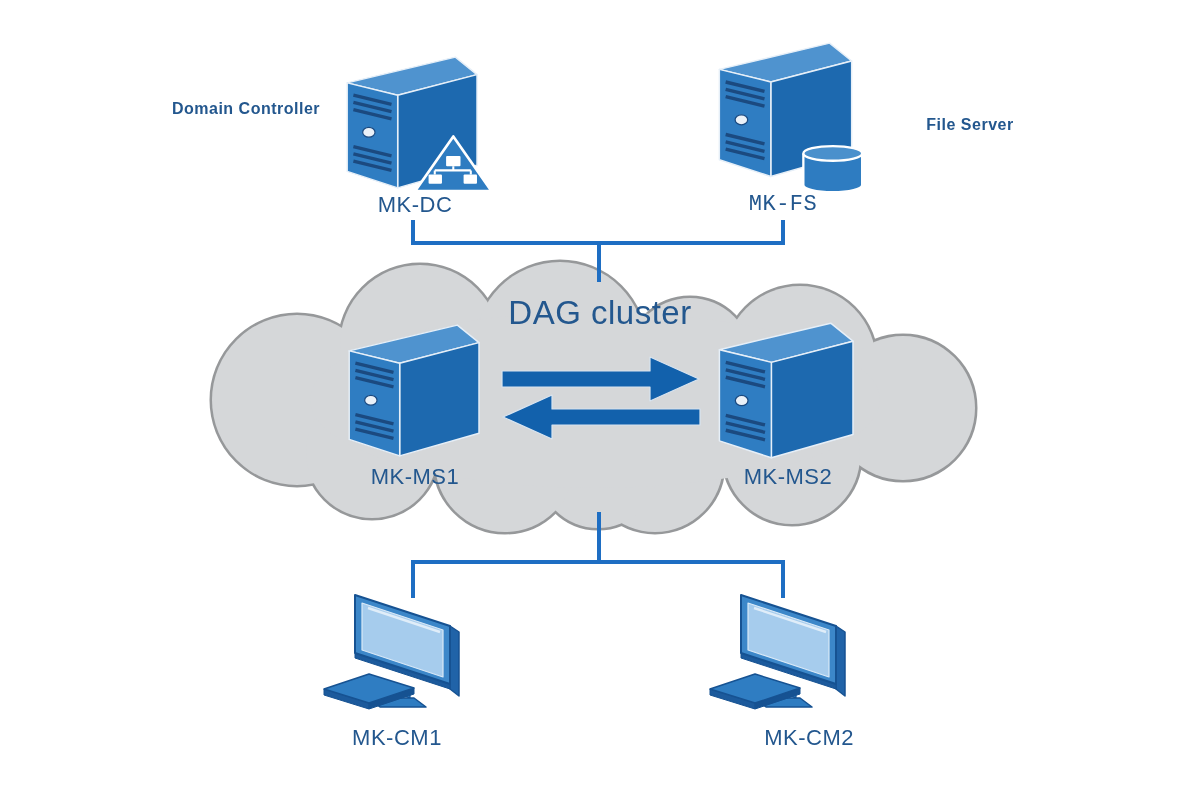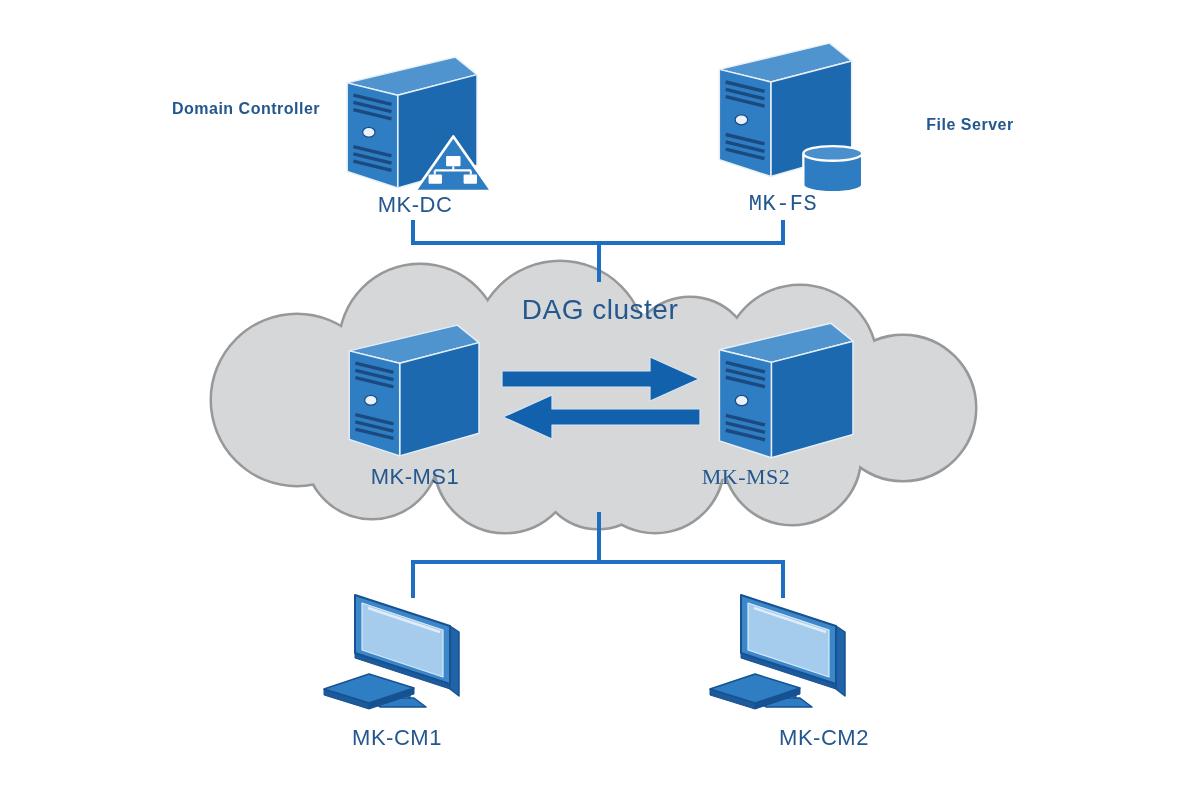--- a/index.html
+++ b/index.html
@@ -13,21 +13,21 @@
   .stage svg{position:absolute;left:0;top:0;}
   .lbl{
     position:absolute;
     color:#23578E;
     text-align:center;
     letter-spacing:0.5px;
     user-select:none;
   }
   .caption{font-size:16px;line-height:1.25;font-weight:700;}
   .node-label{font-size:22px;font-weight:500;}
-  .cluster-label{font-size:28px;font-weight:500;}
+  .cluster-label{font-size:33px;font-weight:500;}
 </style>
 </head>
 <body>
 
 <div class="stage">
 
   <svg width="1200" height="800" viewBox="0 0 1200 800">
 
     <defs>
 
@@ -150,19 +150,19 @@
   <div class="lbl caption" style="left:872px;top:103px;width:196px;margin-top:12px;">File Server</div>
 
   <div class="lbl node-label" style="left:345px;top:192px;width:140px;">MK-DC</div>
 
   <div class="lbl node-label" style="left:713px;top:192px;width:140px;font-family:Liberation Mono, monospace;">MK-FS</div>
 
   <div class="lbl cluster-label" style="left:505px;top:294px;width:190px;">DAG cluster</div>
 
   <div class="lbl node-label" style="left:345px;top:464px;width:140px;">MK-MS1</div>
 
-  <div class="lbl node-label" style="left:676px;top:464px;width:140px;font-family:Liberation Serif, serif;">MK-MS2</div>
+  <div class="lbl node-label" style="left:718px;top:464px;width:140px;">MK-MS2</div>
 
   <div class="lbl node-label" style="left:327px;top:725px;width:140px;">MK-CM1</div>
 
-  <div class="lbl node-label" style="left:754px;top:725px;width:140px;">MK-CM2</div>
+  <div class="lbl node-label" style="left:714px;top:725px;width:140px;text-align:right;">MK-CM2</div>
 
 </div>
 
 </body></html>

